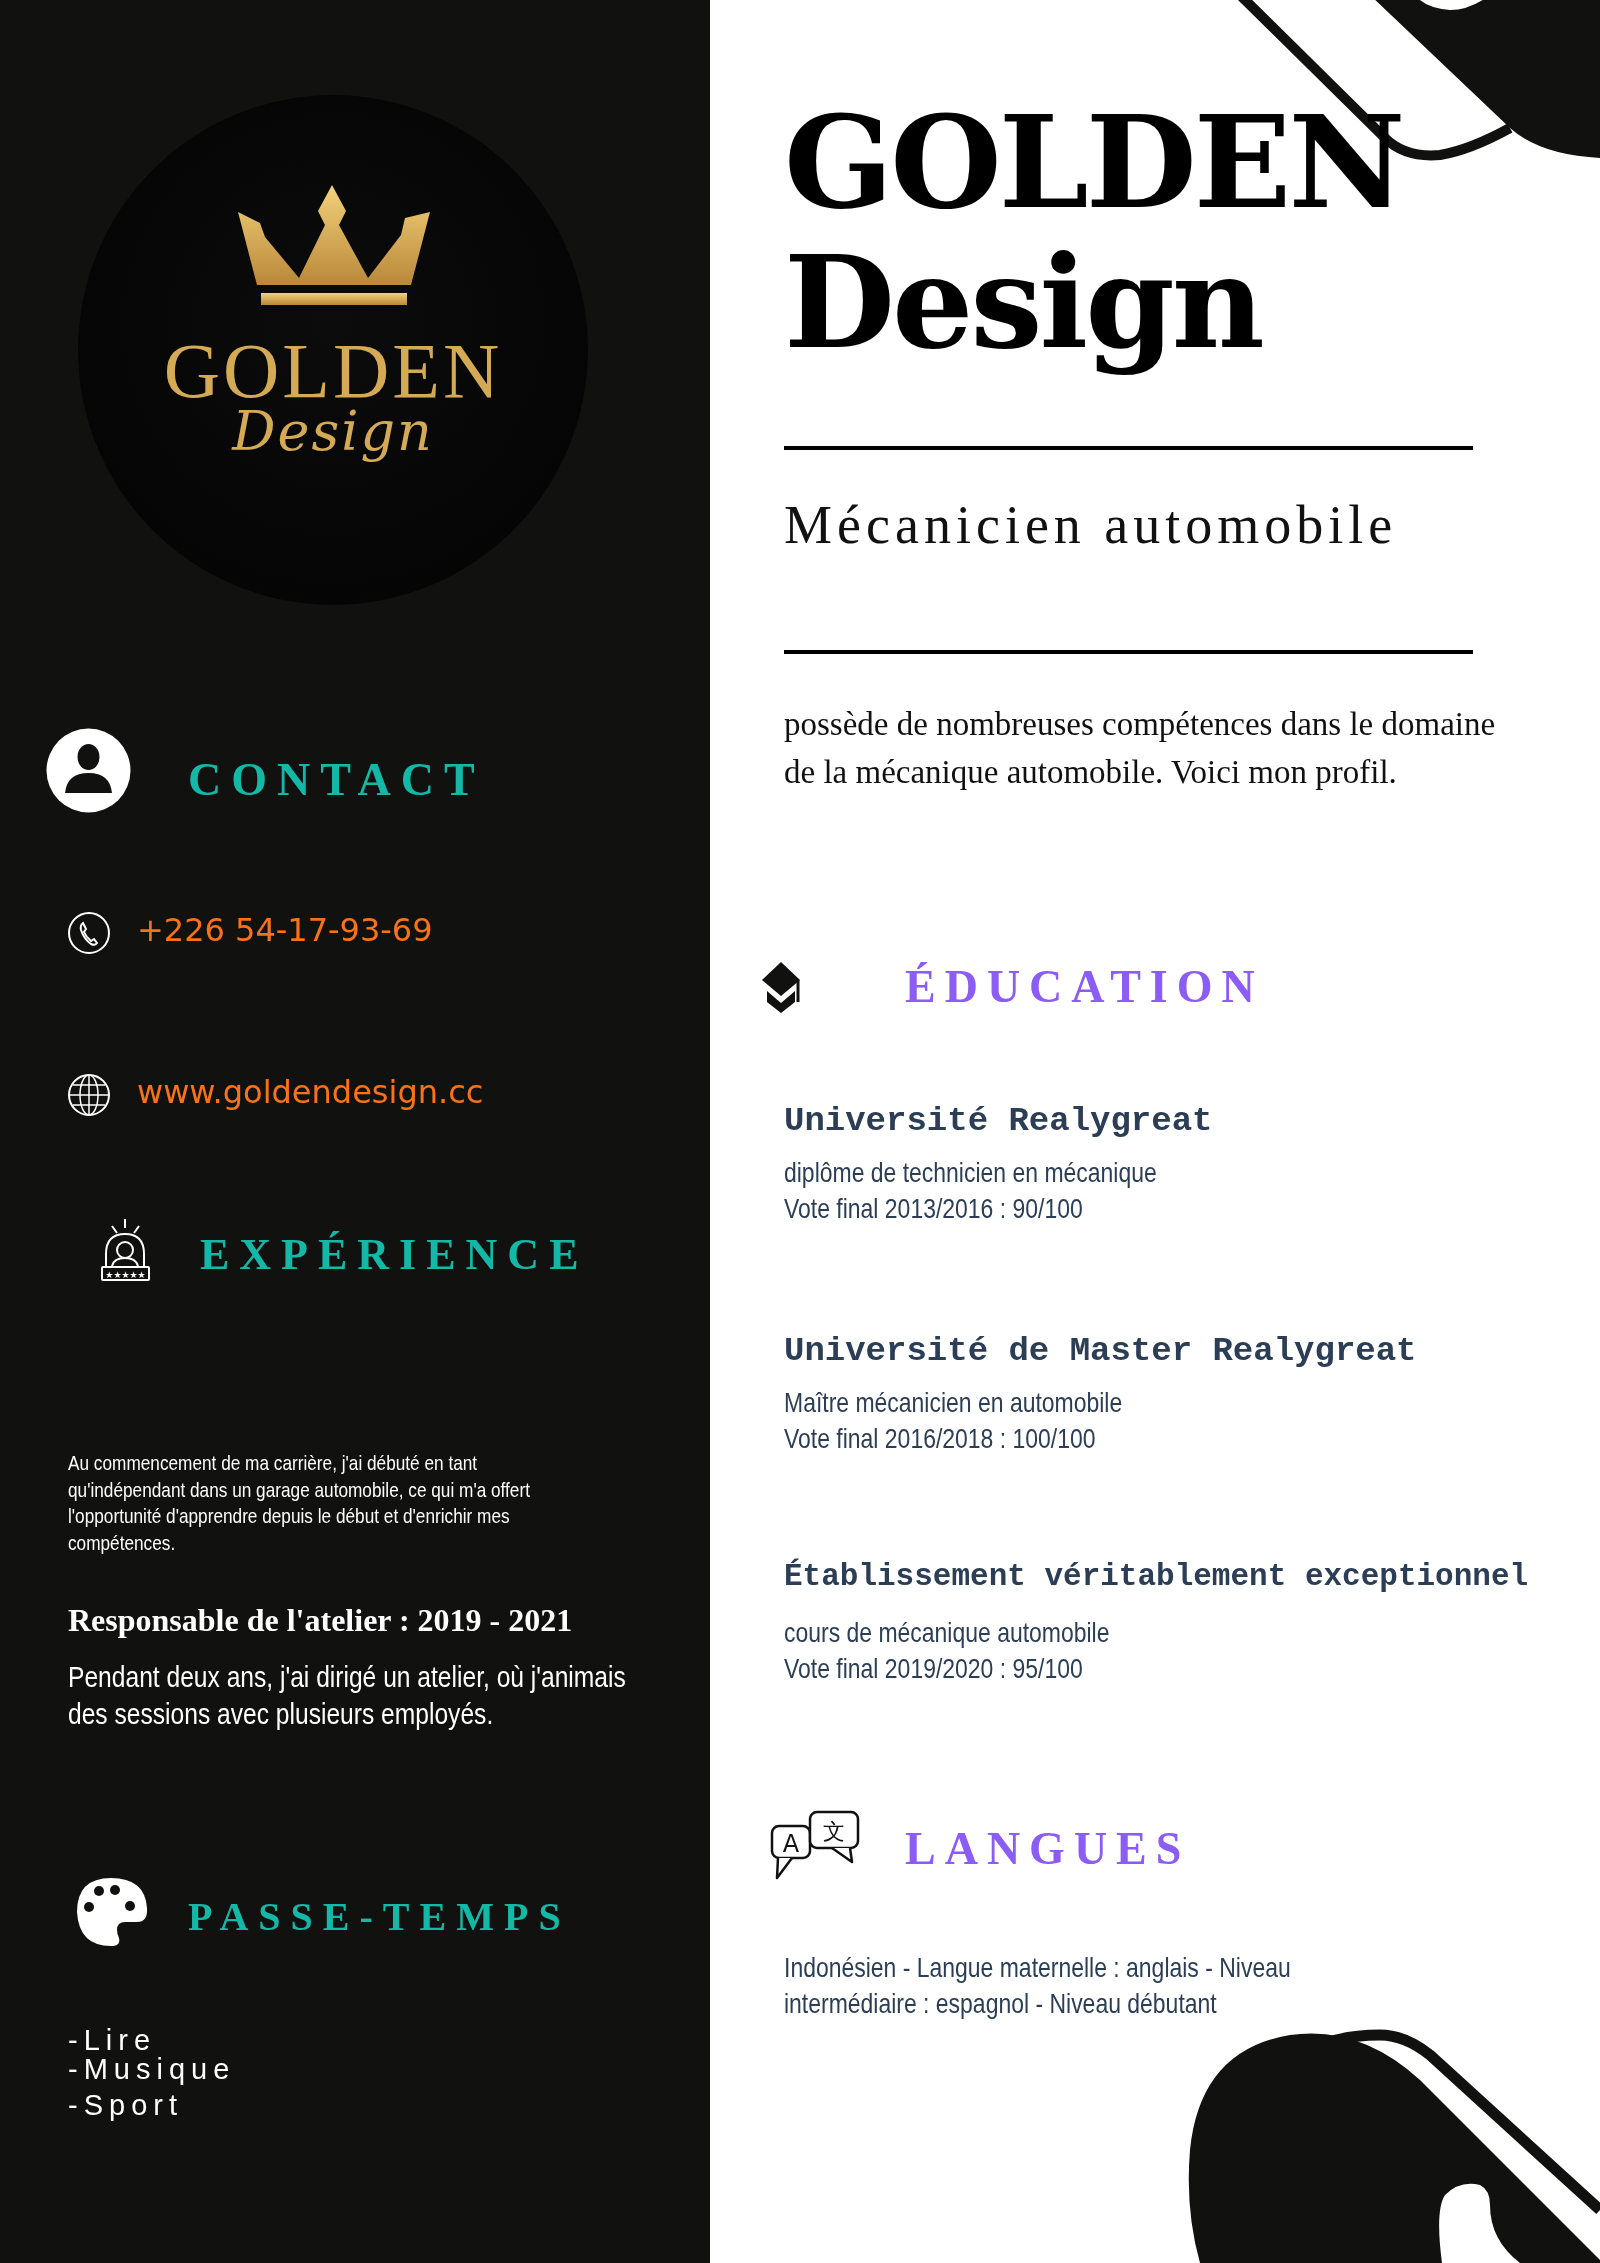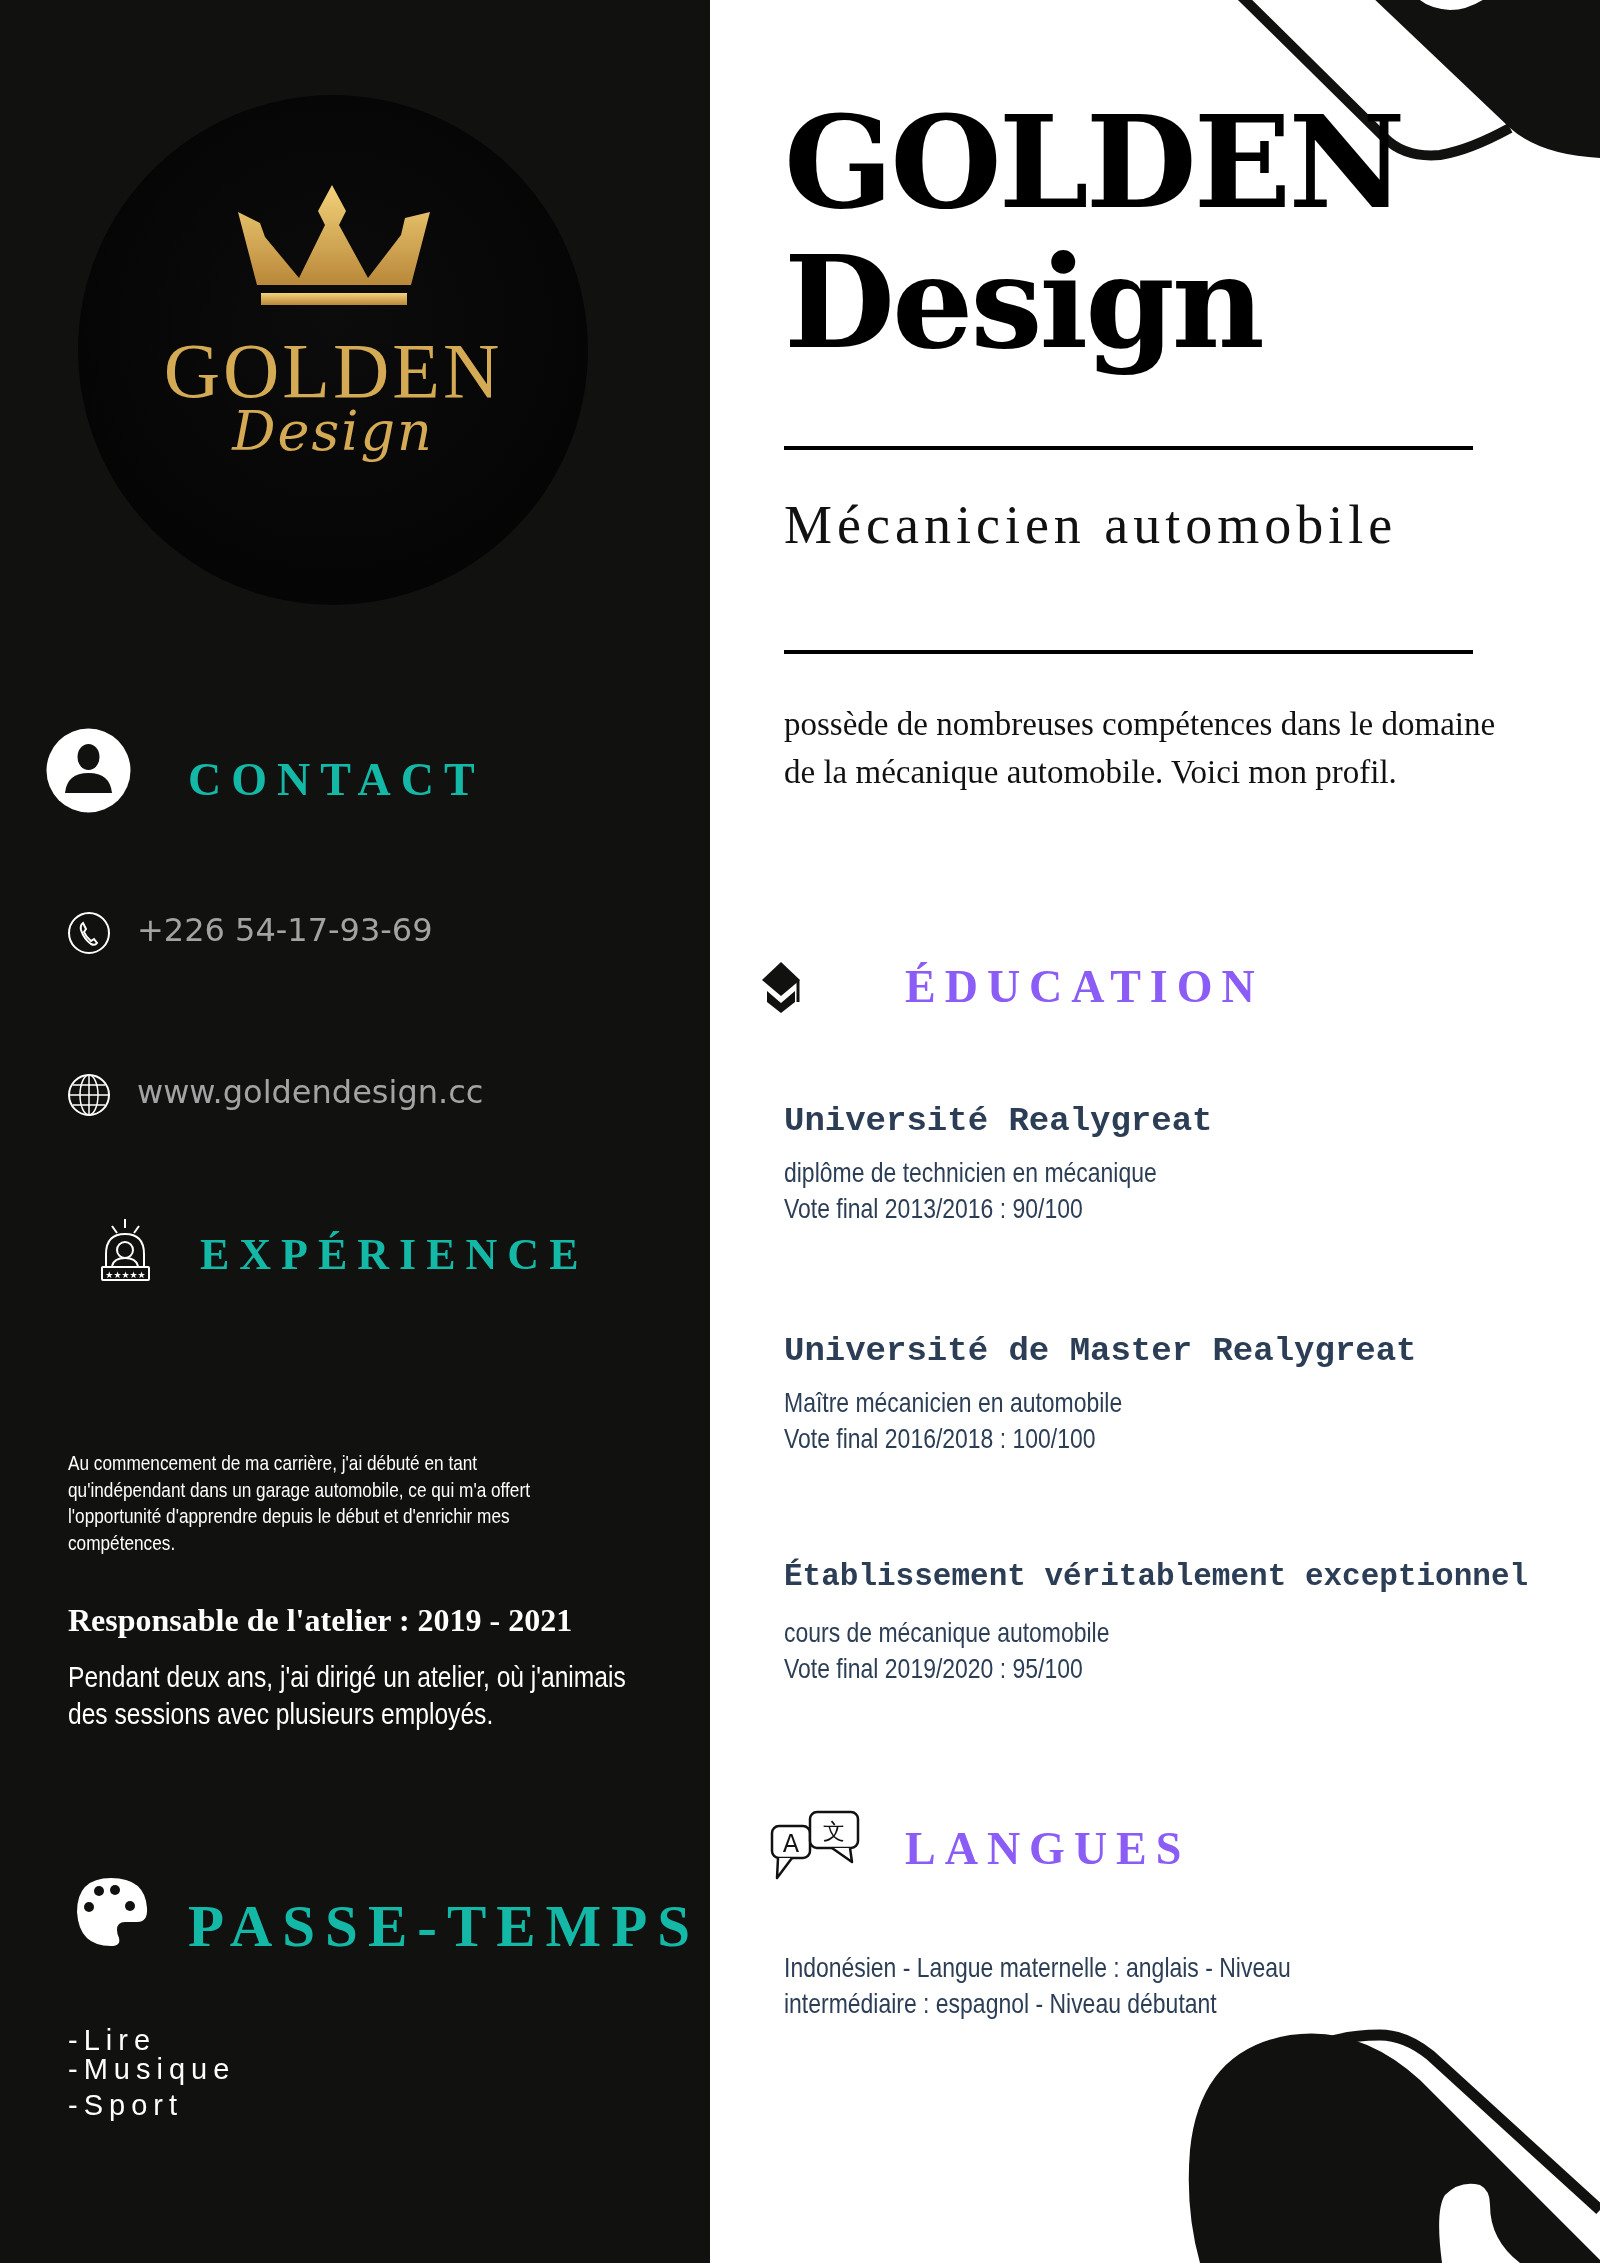--- a/index.html
+++ b/index.html
@@ -8,21 +8,21 @@
   .right { position:absolute; left:710px; top:0; width:890px; height:2263px; background:#ffffff; }
 
   .logo-circle { position:absolute; left:78px; top:95px; width:510px; height:510px; border-radius:50%; background:radial-gradient(circle at 50% 45%, #0c0c0c 0%, #050505 70%, #080808 100%); }
   .logo-crown { position:absolute; left:235px; top:185px; width:195px; height:145px; }
   .logo-word { position:absolute; left:0; width:100%; top:332px; text-align:center; color:#d4aa55; font-family:"Liberation Serif", serif; font-size:78px; letter-spacing:3px; line-height:1; }
   .logo-script { position:absolute; left:0; width:100%; top:405px; text-align:center; color:#d4aa55; font-family:"DejaVu Serif", serif; font-style:italic; font-size:54px; letter-spacing:2px; line-height:1; }
   .logo-word-wrap { position:absolute; left:78px; top:0; width:510px; height:700px; }
 
   .sec-head { position:absolute; color:#14b8a6; font-family:"Liberation Serif", serif; font-weight:bold; letter-spacing:10px; line-height:1;text-align:right; }
   .sec-icon { position:absolute; }
-  .contact-line { position:absolute; color:#a3a3a3; font-family:"DejaVu Sans", sans-serif; font-size:32px; line-height:1; }
+  .contact-line { position:absolute; color:#f97316; font-family:"DejaVu Sans", sans-serif; font-size:32px; line-height:1; }
   .job-title { position:absolute; left:68px; color:#ffffff; font-family:"Liberation Serif", serif; font-weight:bold; font-size:32px; line-height:1; }
   .job-body { position:absolute; left:68px; color:#ffffff; font-family:"Liberation Sans", sans-serif; line-height:1.3; transform-origin:left top; }
   .hobby { position:absolute; left:68px; color:#ffffff; font-family:"Liberation Sans", sans-serif; font-size:29px; letter-spacing:6px; line-height:1; }
 
   .big-title { position:absolute; left:784px; color:#000; font-family:"DejaVu Serif", serif; font-weight:bold; line-height:1; }
   .rule { position:absolute; left:784px; width:689px; height:4px; background:#000; }
   .subtitle { position:absolute; left:784px; top:498px; color:#111; font-family:"Liberation Serif", serif; font-size:54px; letter-spacing:5px; line-height:1; }
   .profile { position:absolute; left:784px; top:700px; width:780px; color:#111; font-family:"Liberation Serif", serif; font-size:33px; line-height:48px; }
   .r-head { position:absolute; color:#8b5cf6; font-family:"Liberation Serif", serif; font-weight:bold; font-size:46px; letter-spacing:9px; line-height:1; }
   .edu-title { position:absolute; left:784px; color:#2c3e56; font-family:Liberation Mono, monospace; font-weight:bold; font-size:34px; line-height:1; }
@@ -101,21 +101,21 @@
     <div>des sessions avec plusieurs employés.</div>
   </div>
 
   <svg class="sec-icon" style="left:75px;top:1876px;width:74px;height:72px" viewBox="0 0 74 72">
     <path d="M36 2 Q70 2 72 32 Q73 46 62 46 L50 46 Q42 46 42 54 Q42 58 44 62 Q46 70 36 70 Q4 70 2 36 Q2 2 36 2 Z" fill="#fff"></path>
     <circle cx="24" cy="15" r="5" fill="#111110"></circle>
     <circle cx="40" cy="14" r="5" fill="#111110"></circle>
     <circle cx="14" cy="31" r="5" fill="#111110"></circle>
     <circle cx="55" cy="30" r="5" fill="#111110"></circle>
   </svg>
-  <div class="sec-head" style="left:188px;top:1897px;font-size:59px;">PASSE-TEMPS</div>
+  <div class="sec-head" style="left:188px;top:1897px;font-size:40px;">PASSE-TEMPS</div>
 
   <div class="hobby" style="top:2018px;margin-top:8px;">-Lire</div>
   <div class="hobby" style="top:2055px;">-Musique</div>
   <div class="hobby" style="top:2091px;">-Sport</div>
 </div>
 
 <div class="right"></div>
 
 <svg class="deco" style="left:1210px;top:0;width:390px;height:165px" viewBox="0 0 390 165">
   <path d="M30 -5 L175 138 Q195 158 230 155 Q260 150 300 128" fill="none" stroke="#111110" stroke-width="10"></path>

